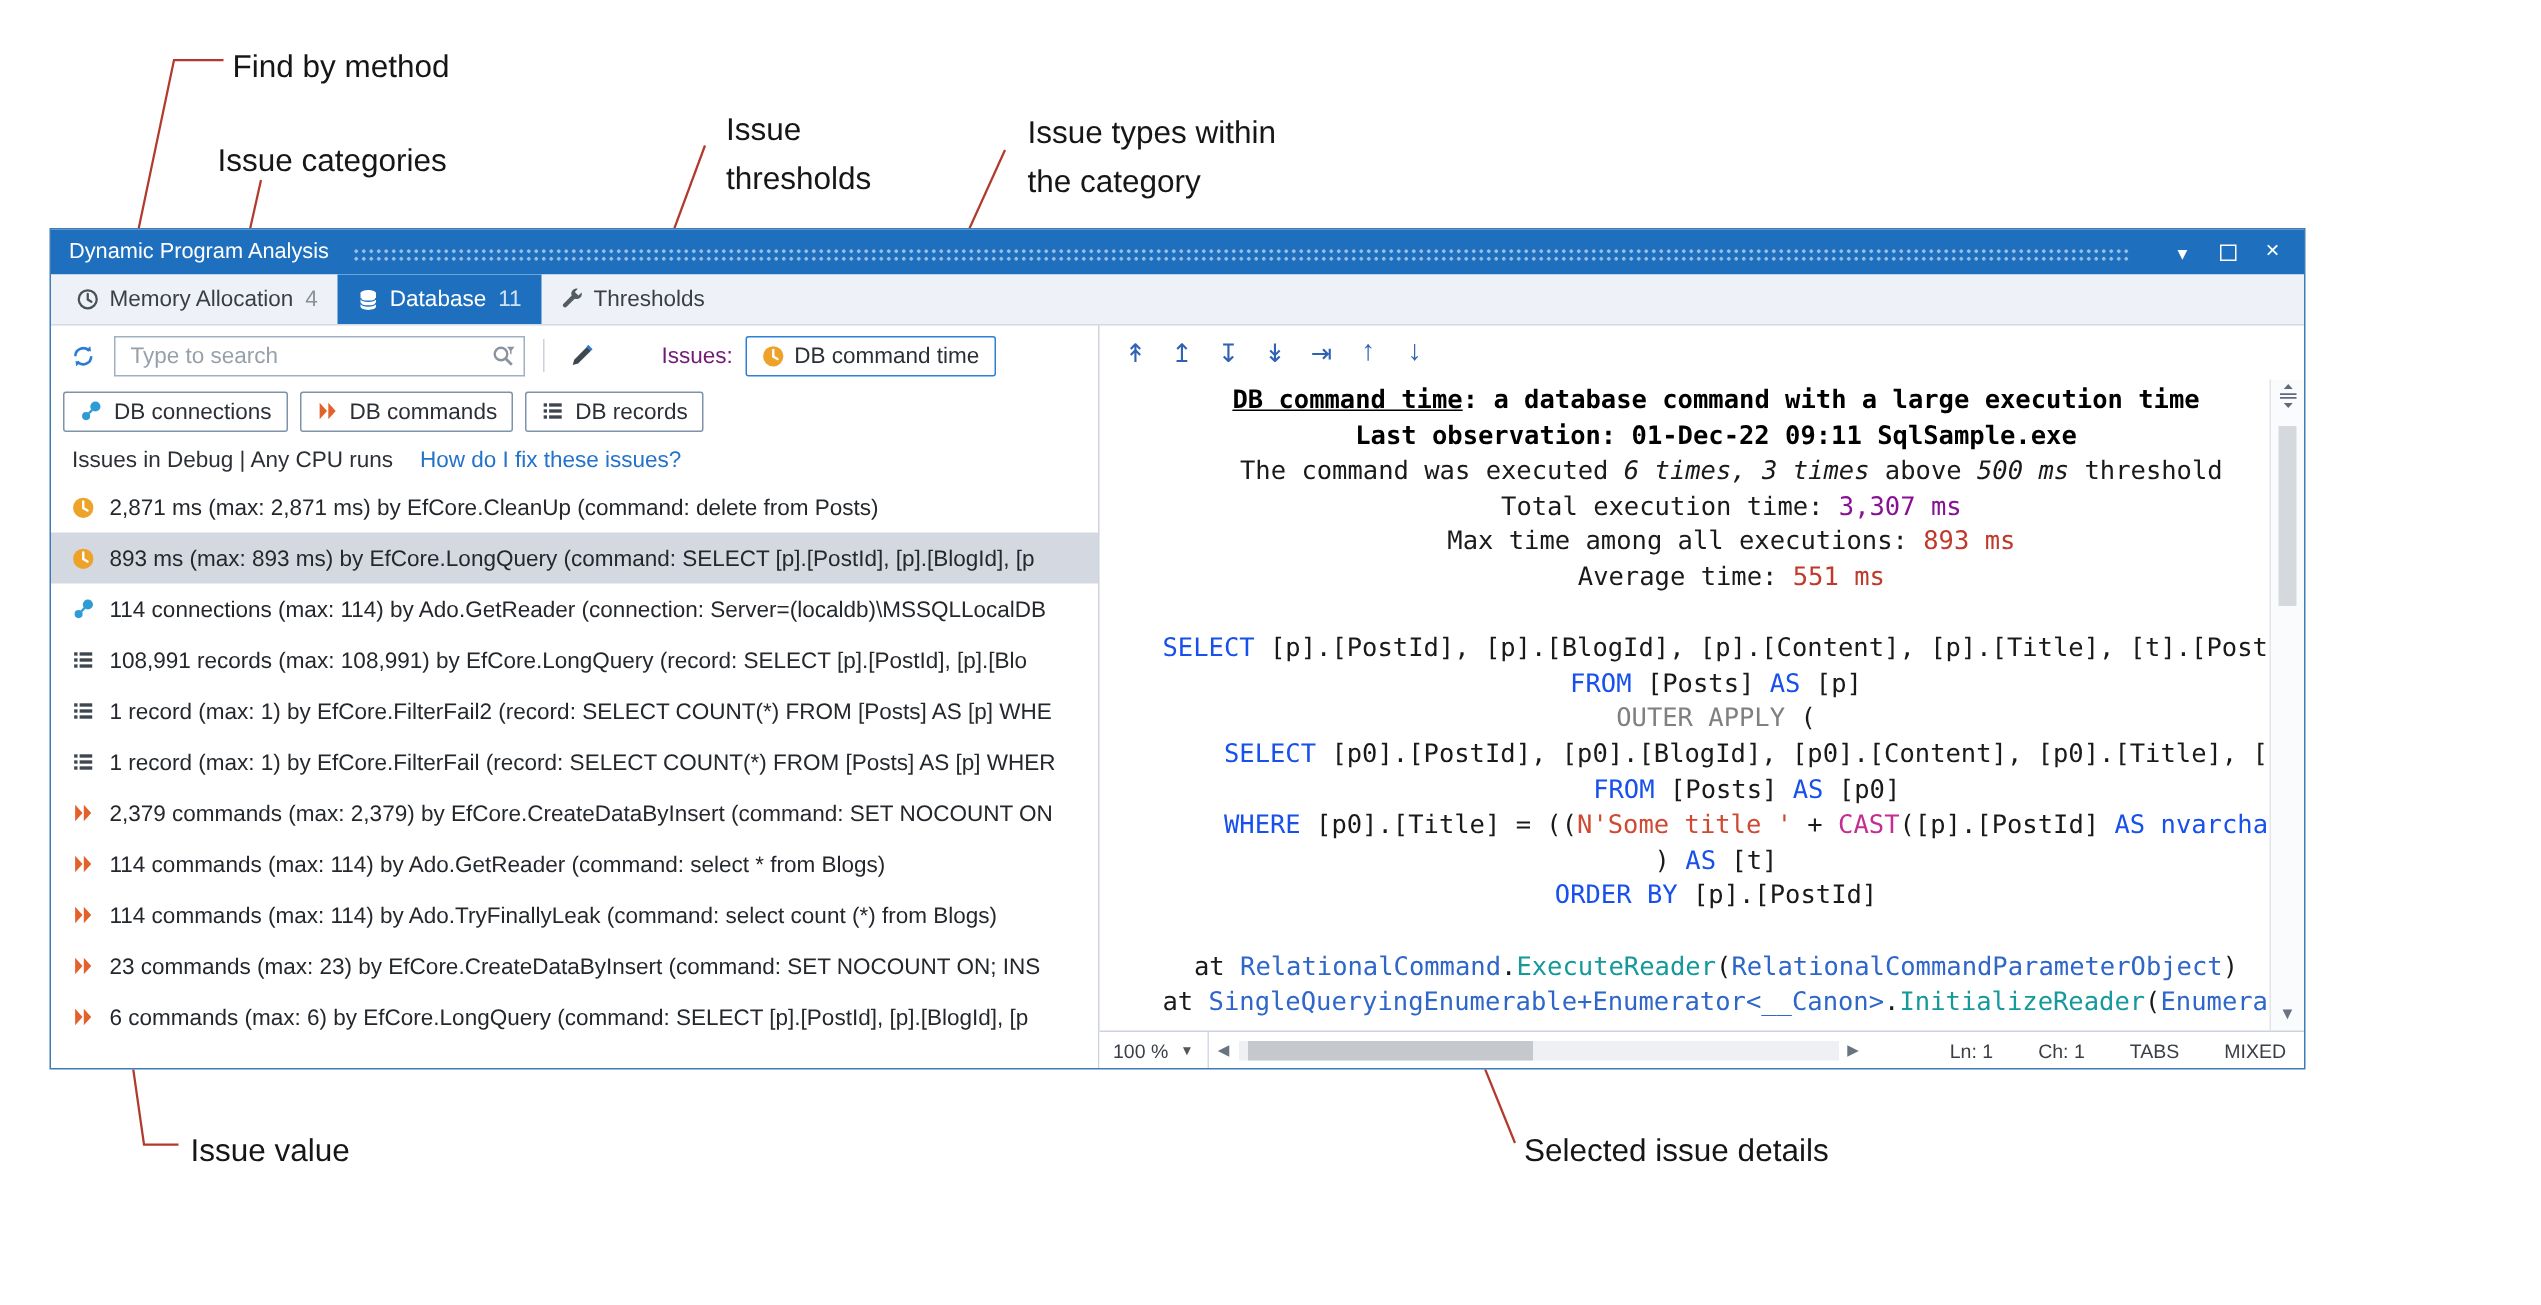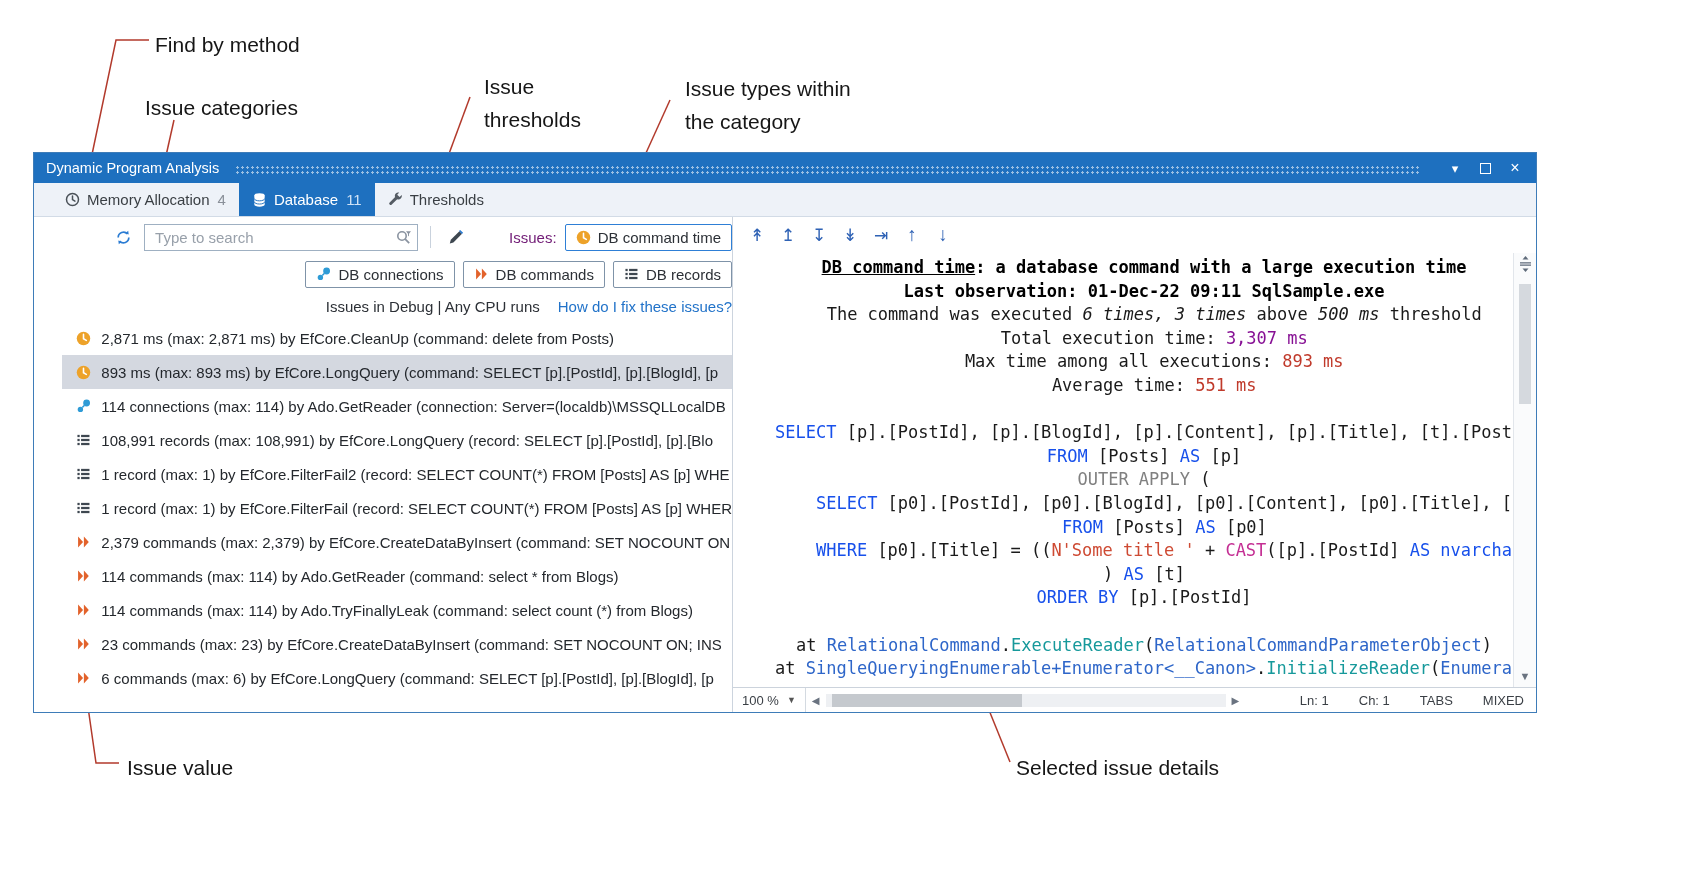--- a/index.html
+++ b/index.html
@@ -15,29 +15,29 @@
   .titlebar .title{color:#fff;font-size:14.5px;white-space:nowrap;}
   .grip{flex:1;height:9px;margin:3px 16px 0 16px;
         background-image:radial-gradient(rgba(255,255,255,.55) 1.1px, transparent 1.3px);
         background-size:5px 5px;}
   .winbtn{color:#fff;width:22px;height:22px;display:flex;align-items:center;justify-content:center;
           font-size:13px;margin-left:8px;}
   .winbtn .sq{width:9px;height:9px;border:1.5px solid #fff;display:block;}
   .winbtn.close{font-size:16px;}
   
   .tabstrip{height:33px;flex:0 0 auto;background:#EEF2F8;display:flex;align-items:stretch;
-            padding-left:18px;border-bottom:1px solid #D2DBE6;}
+            padding-left:4px;border-bottom:1px solid #D2DBE6;}
   .tab{display:flex;align-items:center;gap:7px;padding:0 13px;font-size:15px;color:#3A3F44;white-space:nowrap;}
   .tab .cnt{color:#8A9099;margin-left:1px;}
   .tab.selected{background:#1E70BF;color:#fff;}
   .tab.selected .cnt{color:#CFE2F6;}
   .icon{display:inline-flex;align-items:center;justify-content:center;}
   
   .main{flex:1;display:flex;min-height:0;}
-  .left-pane{width:698px;flex:0 0 auto;display:flex;flex-direction:column;min-width:0;overflow:hidden;align-items:flex-end;}
+  .left-pane{width:698px;flex:0 0 auto;display:flex;flex-direction:column;min-width:0;overflow:hidden;}
   .right-pane{flex:1;border-left:1px solid #CCD4DE;display:flex;flex-direction:column;min-width:0;}
   
   .toolbar{height:40px;flex:0 0 auto;display:flex;align-items:center;gap:8px;padding-left:8px;}
   .iconbtn{width:26px;height:26px;display:flex;align-items:center;justify-content:center;}
   .searchbox{width:274px;height:27px;box-sizing:border-box;border:1px solid #9FB0C2;background:#fff;
              display:flex;align-items:center;padding:0 5px 0 8px;}
   .searchbox input{flex:1;min-width:0;border:0;outline:0;background:transparent;
                    font:15px "Liberation Sans",sans-serif;color:#333;}
   .searchbox input::placeholder{color:#98A0AA;}
   .vsep{width:1px;height:22px;background:#C9D2DD;margin:0 4px;}

